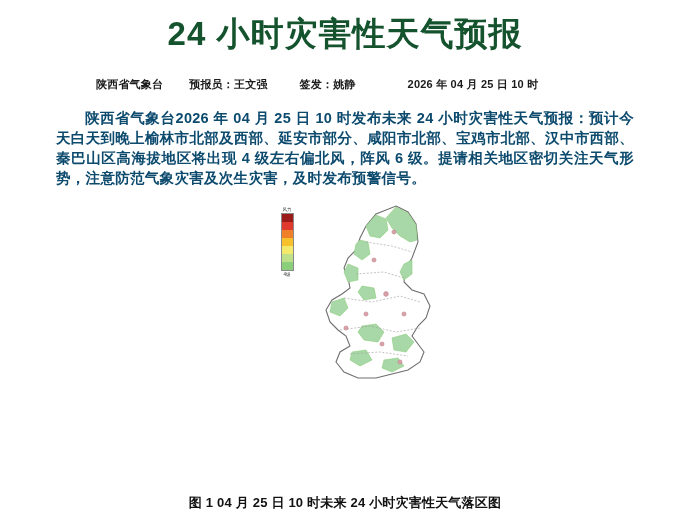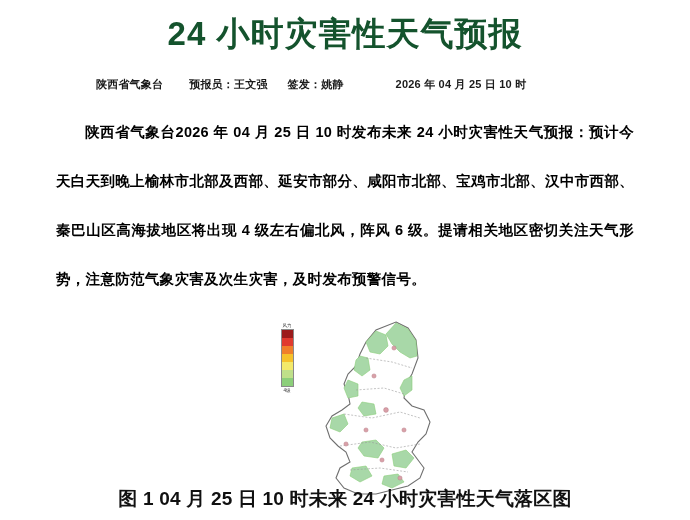--- a/index.html
+++ b/index.html
@@ -34,30 +34,30 @@
     margin-top: 20px;
     padding: 0 96px;
     display: flex;
     align-items: baseline;
     font-size: 11px;
     color: #1b1b1b;
     font-weight: bold;
     letter-spacing: 0.2px;
   }
   .meta-line .m-issuer { margin-right: 26px; }
-  .meta-line .m-forecaster { margin-right: 20px; }
+  .meta-line .m-forecaster { margin-right: 32px; }
   .meta-line .m-signer { margin-right: 16px; }
   .meta-line .m-date { white-space: nowrap; margin-left: 36px; }
 
   .body-text {
     margin-top: 16px;
     padding: 0 56px 0 56px;
     font-size: 14.5px;
-    line-height: 49px;
-    color: #000000;
+    line-height: 20px;
+    color: #0c4a6e;
     font-weight: bold;
     text-align: justify;
     text-justify: inter-ideograph;
     text-indent: 2em;
     letter-spacing: 0.3px;
   }
 
   .figure-area {
     position: relative;
     margin-top: 14px;
@@ -99,21 +99,21 @@
     height: 190px;
   }
   .map-wrap svg { display: block; }
 
   .caption {
     position: absolute;
     left: 0;
     right: 0;
     bottom: 8px;
     text-align: center;
-    font-size: 19px;
+    font-size: 13px;
     color: #111;
     font-weight: bold;
     letter-spacing: 0.2px;
   }
 </style>
 </head>
 <body>
 
 <div class="page">
 

